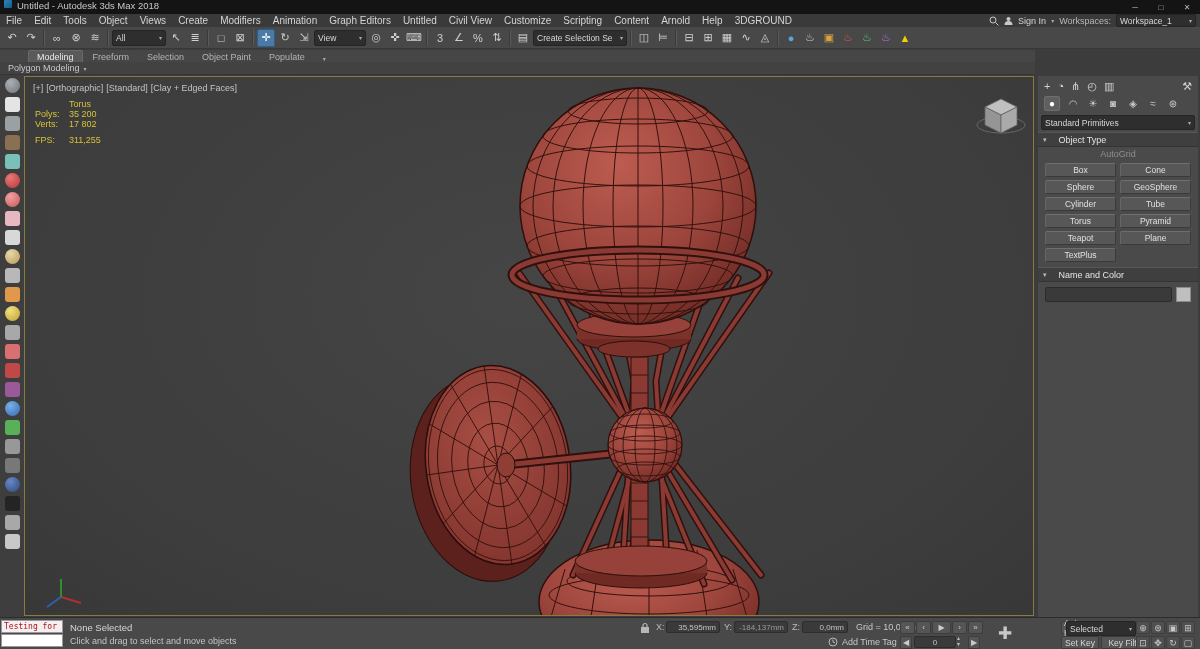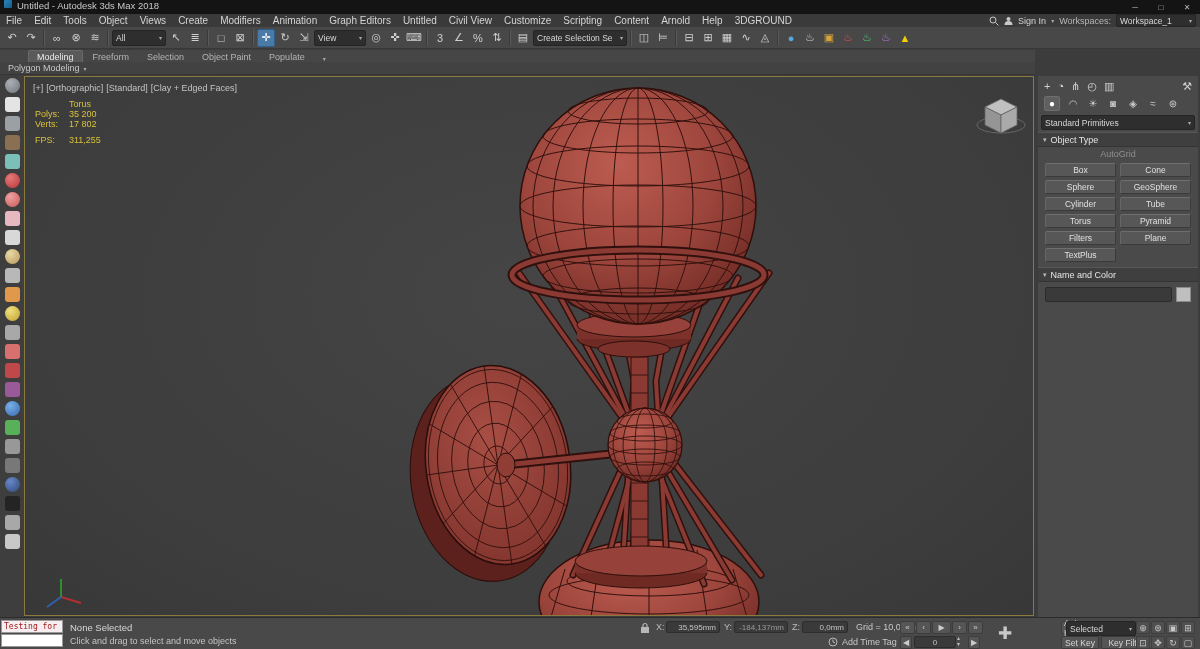--- a/index.html
+++ b/index.html
@@ -38,21 +38,21 @@
   #vpstats{left:10px;top:22px;font-size:9px;line-height:10px;color:#d8c23a;display:grid;grid-template-columns:34px auto;}
   .statspace{height:6px;grid-column:1 / 3;}
   
   #cmdpanel{left:1038px;top:76px;width:160px;height:541px;background:#4a4a4a;box-sizing:border-box;font-size:9px;}
   #cp-tabs{display:flex;align-items:center;gap:7px;padding:3px 6px 1px 6px;height:14px;}
   .cpti{font-size:11px;color:#cfcfcf;}
   #cp-cats{display:flex;align-items:center;gap:6px;padding:2px 6px;height:15px;}
   .cpci{font-size:10px;color:#c8c8c8;width:14px;height:13px;display:flex;align-items:center;justify-content:center;border-radius:2px;}
   .cpci.active{background:#5f5f5f;border:1px solid #6e6e6e;color:#fff;}
   #cp-dd{margin:2px 3px;}
-  .rollout{height:13px;background:#3f3f3f;border-top:1px solid #565656;border-bottom:1px solid #343434;display:flex;align-items:center;gap:4px;padding:0 5px;color:#e4e4e4;font-size:9px;}
+  .rollout{height:13px;background:#3f3f3f;border-top:1px solid #565656;border-bottom:1px solid #343434;display:flex;align-items:center;gap:12px;padding:0 5px;color:#e4e4e4;font-size:9px;}
   .rollout .rc{font-size:7px;color:#bbb;}
   #autogrid{height:14px;display:flex;align-items:center;justify-content:center;color:#8f8f8f;}
   #objgrid{display:grid;grid-template-columns:1fr 1fr;gap:3px 4px;padding:2px 7px 5px 7px;}
   .btn3d{height:12px;background:#575757;border:1px solid #3a3a3a;border-top-color:#6e6e6e;border-left-color:#666;border-radius:2px;color:#e0e0e0;font-size:8.5px;display:flex;align-items:center;justify-content:center;white-space:nowrap;overflow:hidden;}
   #namerow{display:flex;align-items:center;gap:4px;padding:5px 7px;}
   #namefield{flex:1;height:13px;background:#3a3a3a;border:1px solid #2b2b2b;border-radius:2px;}
   #swatch{width:13px;height:13px;background:#bfbfbf;border:1px solid #8a8a8a;}
   
   #statusbar{left:0;top:617px;width:1200px;height:32px;background:#494949;border-top:1px solid #2c2c2c;box-sizing:border-box;font-size:9.5px;}
   .mono{font-family:"DejaVu Sans Mono",monospace;}
@@ -415,21 +415,21 @@
     <div id="autogrid">AutoGrid</div>
     <div id="objgrid">
       <div class="btn3d">Box</div>
       <div class="btn3d">Cone</div>
       <div class="btn3d">Sphere</div>
       <div class="btn3d">GeoSphere</div>
       <div class="btn3d">Cylinder</div>
       <div class="btn3d">Tube</div>
       <div class="btn3d">Torus</div>
       <div class="btn3d">Pyramid</div>
-      <div class="btn3d">Filters</div>
+      <div class="btn3d">Teapot</div>
       <div class="btn3d">Plane</div>
       <div class="btn3d">TextPlus</div>
       <div></div>
     </div>
     <div class="rollout">
       <span class="rc">▾</span>
       <span>Name and Color</span>
     </div>
     <div id="namerow">
       <div id="namefield"></div>

